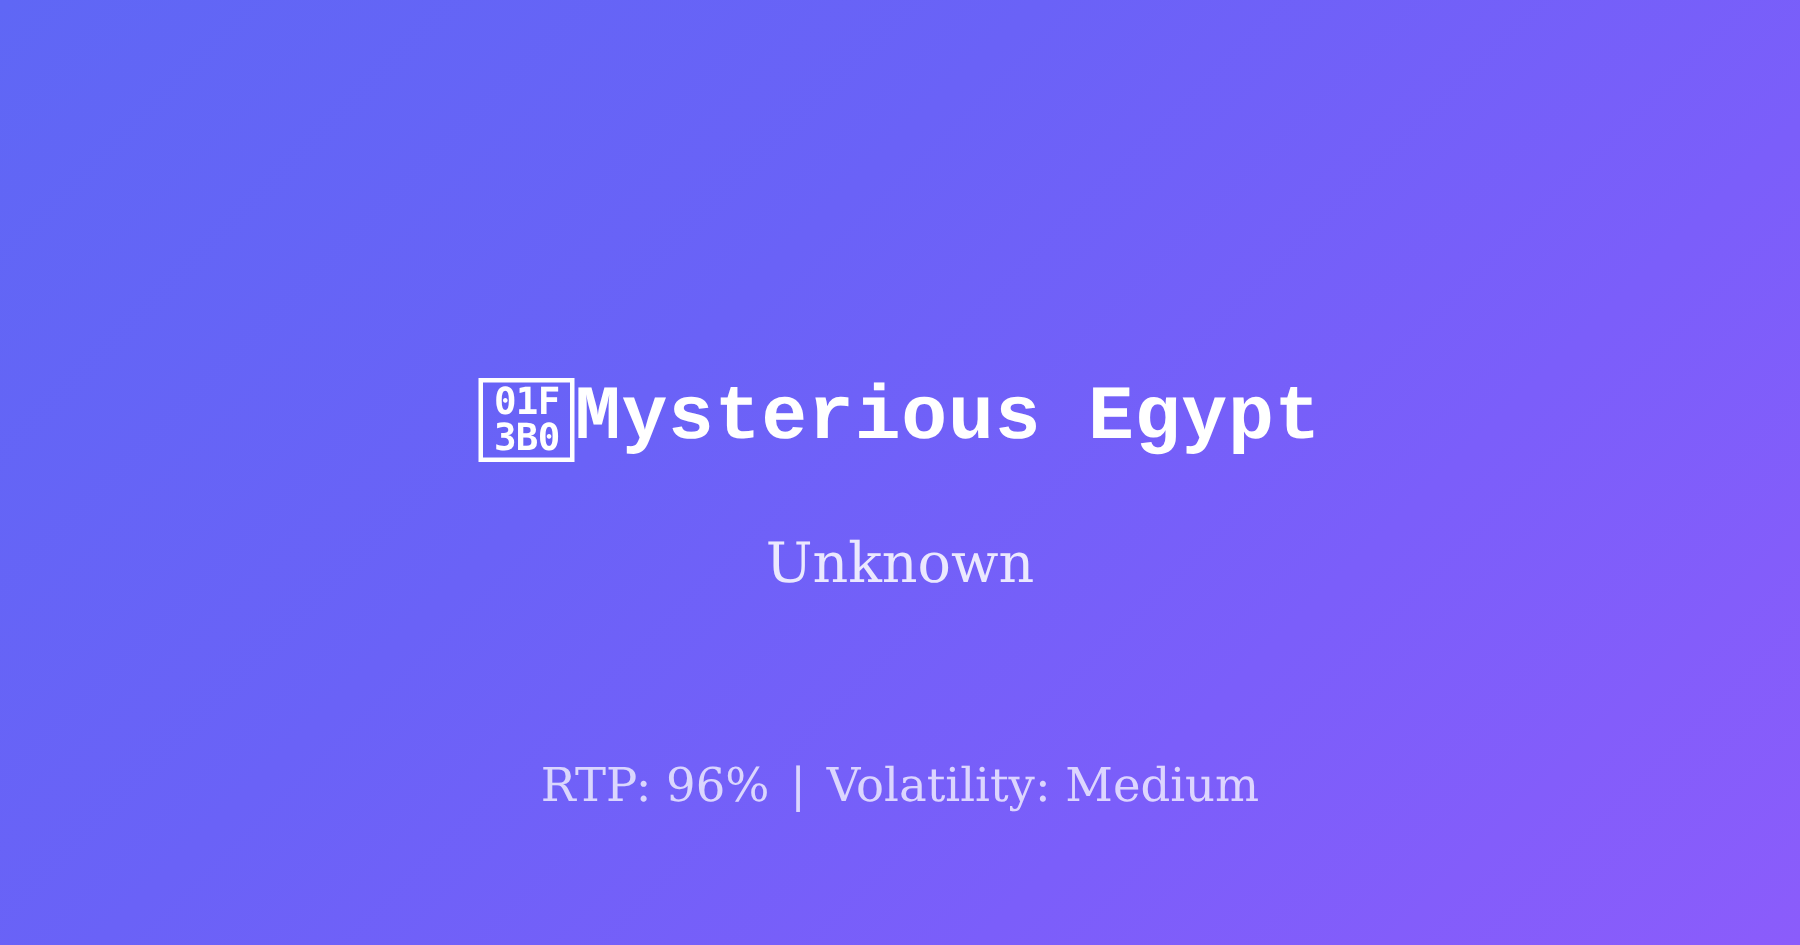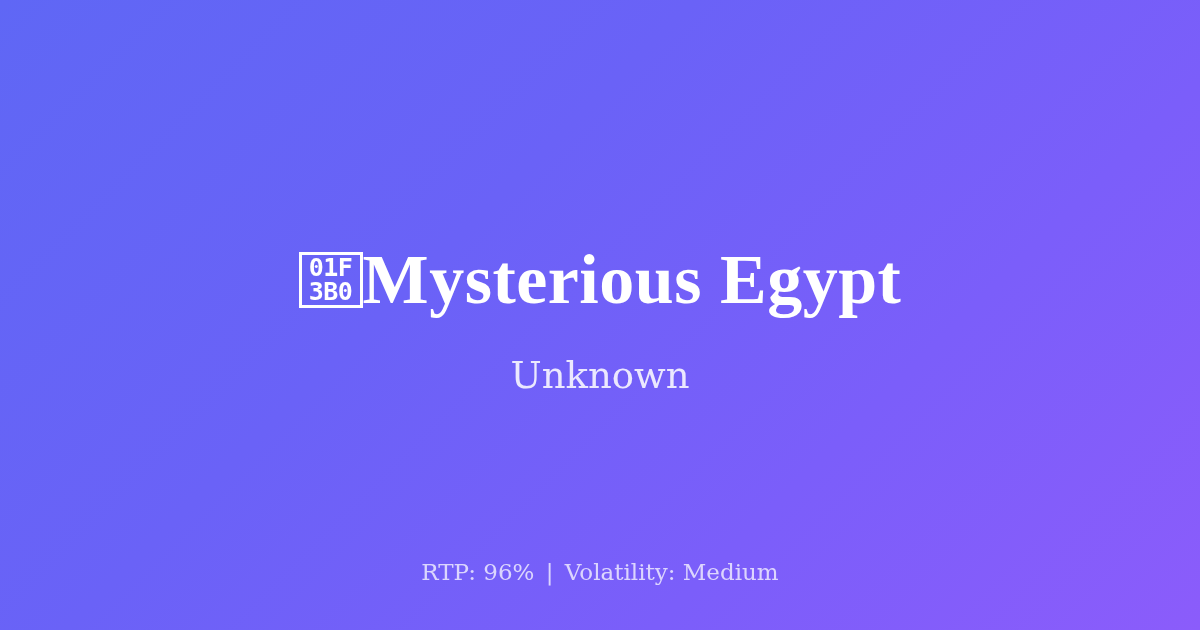--- a/index.html
+++ b/index.html
@@ -60,23 +60,23 @@
     flex: 0 0 auto;
     padding: 0 2px;
   }
   .tofu-glyph span {
     display: block;
     letter-spacing: -0.5px;
   }
 
   .game-title {
     color: #ffffff;
-    font-family: Liberation Serif, serif;
+    font-family: Liberation Mono, monospace;
     font-weight: 700;
-    font-size: 70px;
+    font-size: 51px;
     line-height: 86px;
     letter-spacing: 0.5px;
     margin: 0;
   }
 
   
   .provider {
     position: absolute;
     top: 353px;
     left: 0;
@@ -86,28 +86,28 @@
     font-family: "DejaVu Serif", "Liberation Serif", serif;
     font-weight: 400;
     font-size: 37px;
     line-height: 46px;
     margin: 0;
   }
 
   
   .meta-line {
     position: absolute;
-    top: 557px;
+    top: 509px;
     left: 0;
     right: 0;
     text-align: center;
     color: rgba(255, 255, 255, 0.74);
     font-family: "DejaVu Serif", "Liberation Serif", serif;
     font-weight: 400;
-    font-size: 23px;
+    font-size: 31px;
     line-height: 30px;
     margin: 0;
   }
   .meta-line .meta-sep {
     padding: 0 4px;
   }
 </style>
 </head>
 <body>
 

